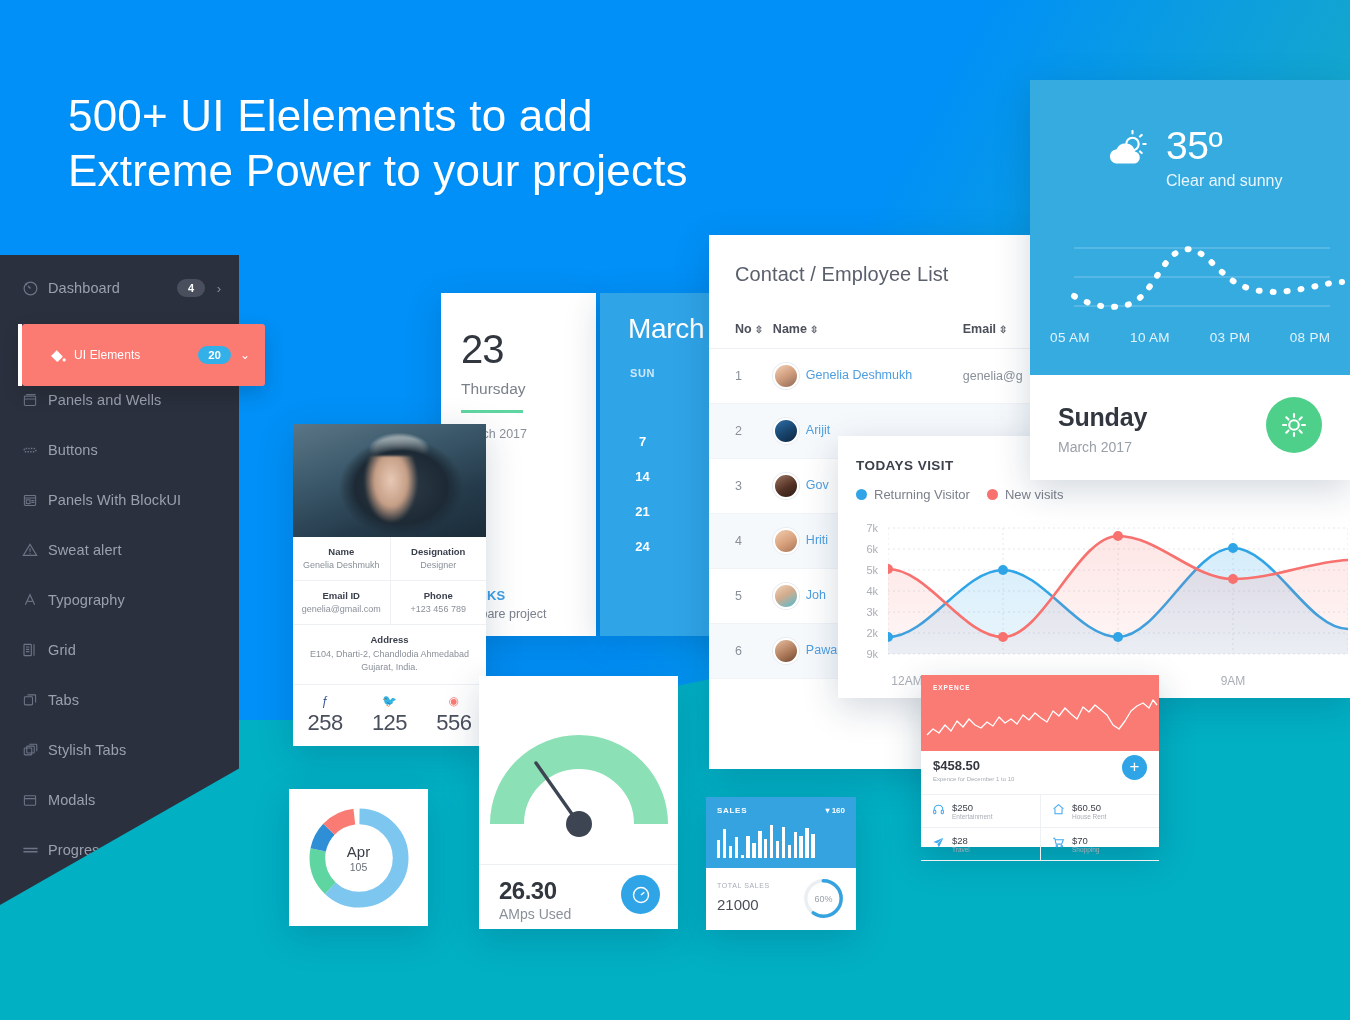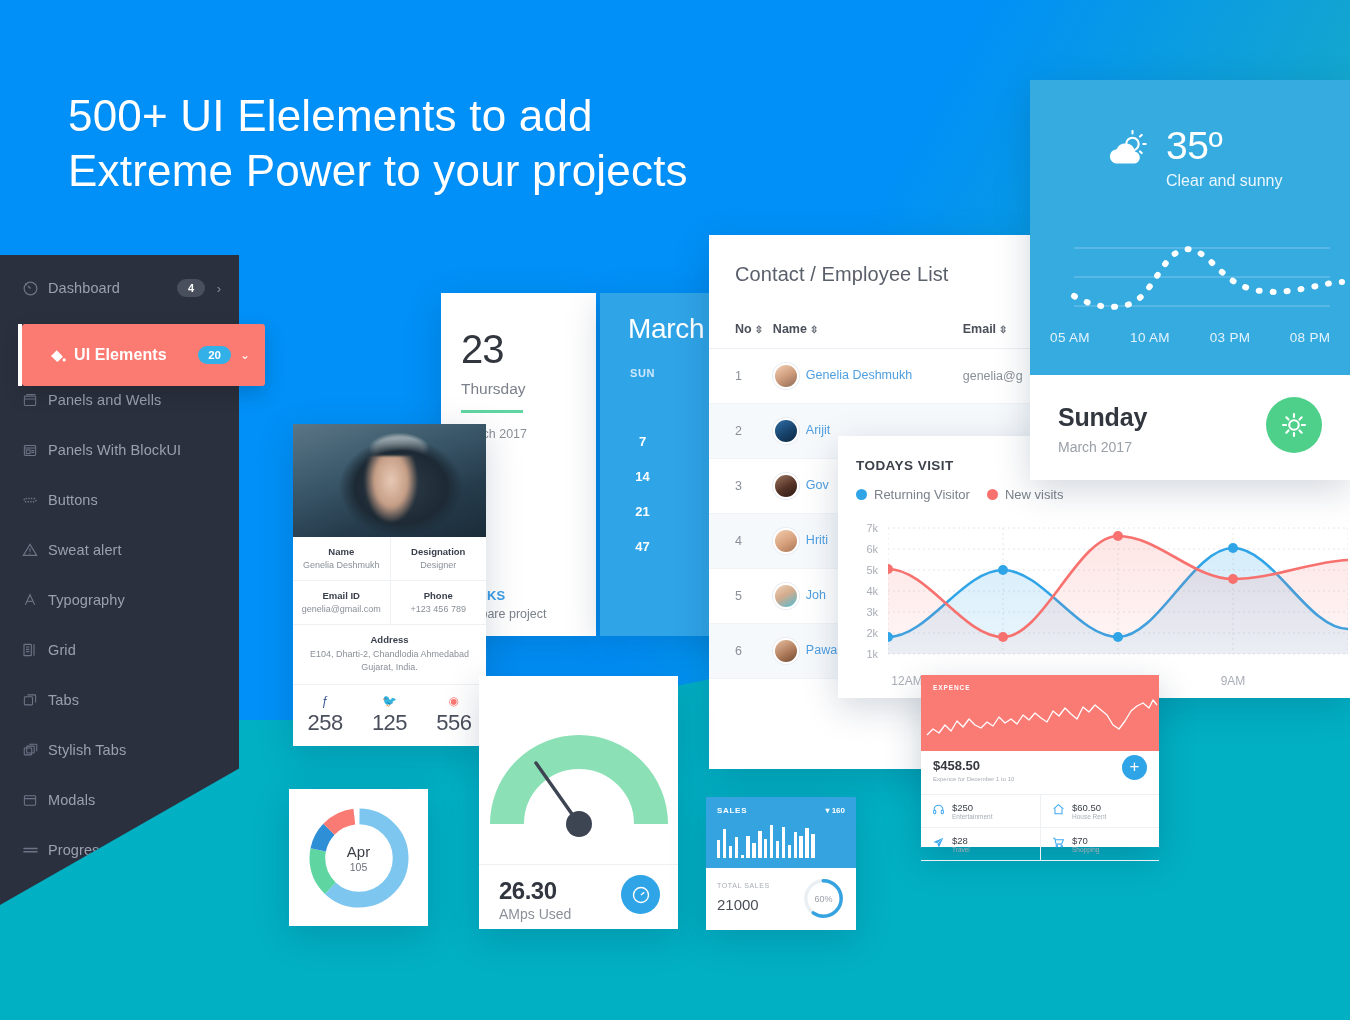--- a/index.html
+++ b/index.html
@@ -67,21 +67,21 @@
     position: absolute; left: 22px; top: 324px; width: 243px; height: 62px;
     background: #fb7b72; border-radius: 3px;
     display: flex; align-items: center; padding: 0 14px 0 26px;
     box-shadow: 0 8px 20px rgba(0,0,0,.17);
   }
   #nav-ui-elements::before {
     content: ""; position: absolute; left: -4px; top: 0; width: 4px; height: 100%;
     background: #ffffff;
   }
   #nav-ui-elements .nav-ico { color: #ffffff; }
-  #nav-ui-elements .nav-label { color: #ffffff; font-weight: 700; font-size: 16px; }
+  #nav-ui-elements .nav-label { color: #ffffff; font-weight: 400; font-size: 12px; }
   #nav-ui-elements .nav-badge { background: #34b0e8; font-size: 11.5px; padding: 3px 10px; }
   #nav-ui-elements .nav-arrow { color: #ffffff; font-size: 12px; }
 
   
   .card { position: absolute; background: #fff; box-shadow: 0 10px 34px rgba(10,40,70,.18); }
 
   
   #profile-card { left: 293px; top: 424px; width: 193px; height: 322px; }
   #profile-photo {
     height: 113px; width: 100%;
@@ -265,37 +265,37 @@
         <rect x="3" y="5" width="18" height="15" rx="1.5"></rect>
           <path d="M3 9.5h18"></path>
           <path d="M6 2.5h15"></path>
       </svg>
     </span>
     <span class="nav-label">Panels and Wells</span>
   </div>
 
   <div class="nav-item">
     <span class="nav-ico">
+      <svg width="16" height="14" viewBox="0 0 24 24" fill="none" stroke="currentColor" stroke-width="2.4">
+        <rect x="2" y="9.5" width="20" height="5.5" rx="2.4" stroke-dasharray="2.4 2.2"></rect>
+      </svg>
+    </span>
+    <span class="nav-label">Buttons</span>
+  </div>
+
+  <div class="nav-item">
+    <span class="nav-ico">
       <svg width="16" height="15" viewBox="0 0 24 24" fill="none" stroke="currentColor" stroke-width="1.7">
         <rect x="3" y="4" width="18" height="16" rx="1.5"></rect>
           <path d="M3 8h18"></path>
           <rect x="6" y="11" width="6" height="6"></rect>
           <path d="M14 12h5M14 15h5"></path>
       </svg>
     </span>
     <span class="nav-label">Panels With BlockUI</span>
-  </div>
-
-  <div class="nav-item">
-    <span class="nav-ico">
-      <svg width="16" height="14" viewBox="0 0 24 24" fill="none" stroke="currentColor" stroke-width="2.4">
-        <rect x="2" y="9.5" width="20" height="5.5" rx="2.4" stroke-dasharray="2.4 2.2"></rect>
-      </svg>
-    </span>
-    <span class="nav-label">Buttons</span>
   </div>
 
   <div class="nav-item">
     <span class="nav-ico">
       <svg width="16" height="16" viewBox="0 0 24 24" fill="none" stroke="currentColor" stroke-width="1.7">
         <path d="M12 3.5 L22 20 H2 Z"></path>
           <path d="M12 9.5v5"></path>
           <circle cx="12" cy="17" r=".9" fill="currentColor" stroke="none"></circle>
       </svg>
     </span>
@@ -402,21 +402,21 @@
   </div>
   <div class="cal-row">
     <div>14</div>
     <div>15</div>
   </div>
   <div class="cal-row">
     <div>21</div>
     <div>22</div>
   </div>
   <div class="cal-row">
-    <div>47</div>
+    <div>24</div>
     <div>29</div>
   </div>
 </div>
 
 <div class="card" id="contact-card">
   <div id="contact-title">Contact / Employee List</div>
   <table id="contact-table">
     <thead>
       <tr>
         <th><span>No</span><span class="sortico">⇳</span></th>
@@ -584,21 +584,21 @@
     </div>
   </div>
   <div id="visit-plot">
 
     <div class="ytick" style="left:0; width:26px; text-align:right; top:4px">7k</div>
     <div class="ytick" style="left:0; width:26px; text-align:right; top:25px">6k</div>
     <div class="ytick" style="left:0; width:26px; text-align:right; top:46px">5k</div>
     <div class="ytick" style="left:0; width:26px; text-align:right; top:67px">4k</div>
     <div class="ytick" style="left:0; width:26px; text-align:right; top:88px">3k</div>
     <div class="ytick" style="left:0; width:26px; text-align:right; top:109px">2k</div>
-    <div class="ytick" style="left:0; width:26px; text-align:right; top:130px">1k</div>
+    <div class="ytick" style="left:0; width:26px; text-align:right; top:130px">9k</div>
 
     <svg width="460" height="150" viewBox="0 0 460 150" style="position:absolute; left:36px; top:0;">
       <defs>
         <linearGradient id="gblue" x1="0" y1="0" x2="0" y2="1">
           <stop offset="0%" stop-color="#2fa4e7" stop-opacity=".20"></stop>
           <stop offset="100%" stop-color="#2fa4e7" stop-opacity=".10"></stop>
         </linearGradient>
         <linearGradient id="gred" x1="0" y1="0" x2="0" y2="1">
           <stop offset="0%" stop-color="#f7716f" stop-opacity=".18"></stop>
           <stop offset="100%" stop-color="#f7716f" stop-opacity=".06"></stop>

